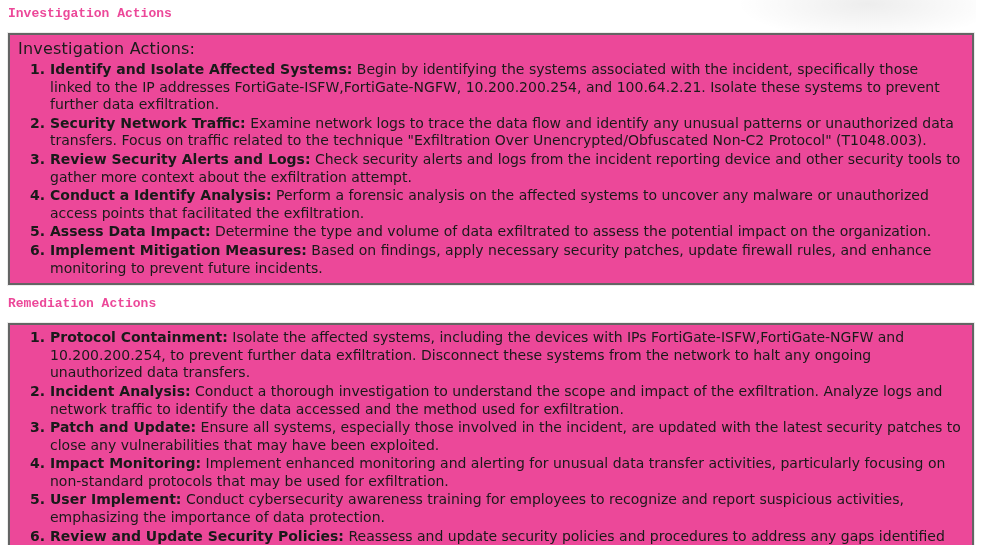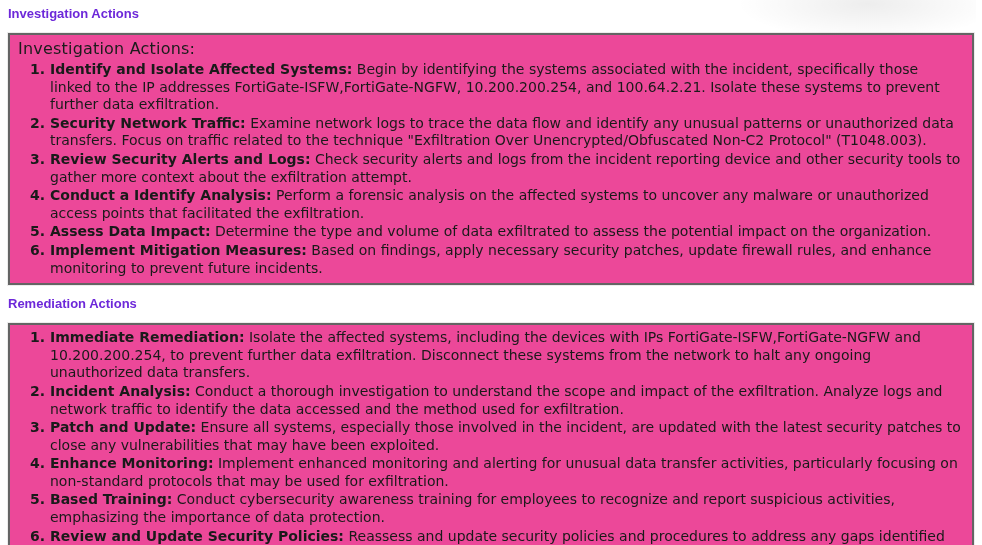--- a/index.html
+++ b/index.html
@@ -15,24 +15,24 @@
 
   .smudge {
     position: absolute;
     top: 0; right: 6px;
     width: 240px; height: 40px;
     background: radial-gradient(ellipse at 55% 10%, rgba(0,0,0,0.07), rgba(0,0,0,0) 70%);
     pointer-events: none;
   }
 
   .outer-heading {
-    font-family: Liberation Sans, sans-serif;
+    font-family: Liberation Mono, monospace;
     font-weight: bold;
     font-size: 13px;
-    color: #6d28d9;
+    color: #ec4899;
     margin: 6px 0 0 8px;
   }
   .outer-heading.second { margin-top: 11px; }
 
   .panel {
     margin: 12px 8px 0 8px;
     border: 2px solid #646464;
     outline: 1px solid #ececec;
     background: #ec4899;
     padding: 3px 10px 5px 8px;
@@ -91,37 +91,37 @@
       <span class="body">Based on findings, apply necessary security patches, update firewall rules, and enhance monitoring to prevent future incidents.</span>
     </li>
   </ol>
 </div>
 
 <div class="outer-heading second">Remediation Actions</div>
 
 <div class="panel">
   <ol class="action-list">
     <li>
-      <span class="lead">Immediate Remediation:</span>
+      <span class="lead">Protocol Containment:</span>
       <span class="body">Isolate the affected systems, including the devices with IPs FortiGate-ISFW,FortiGate-NGFW and 10.200.200.254, to prevent further data exfiltration. Disconnect these systems from the network to halt any ongoing unauthorized data transfers.</span>
     </li>
     <li>
       <span class="lead">Incident Analysis:</span>
       <span class="body">Conduct a thorough investigation to understand the scope and impact of the exfiltration. Analyze logs and network traffic to identify the data accessed and the method used for exfiltration.</span>
     </li>
     <li>
       <span class="lead">Patch and Update:</span>
       <span class="body">Ensure all systems, especially those involved in the incident, are updated with the latest security patches to close any vulnerabilities that may have been exploited.</span>
     </li>
     <li>
-      <span class="lead">Enhance Monitoring:</span>
+      <span class="lead">Impact Monitoring:</span>
       <span class="body">Implement enhanced monitoring and alerting for unusual data transfer activities, particularly focusing on non-standard protocols that may be used for exfiltration.</span>
     </li>
     <li>
-      <span class="lead">Based Training:</span>
+      <span class="lead">User Implement:</span>
       <span class="body">Conduct cybersecurity awareness training for employees to recognize and report suspicious activities, emphasizing the importance of data protection.</span>
     </li>
     <li>
       <span class="lead">Review and Update Security Policies:</span>
       <span class="body">Reassess and update security policies and procedures to address any gaps identified during the incident analysis.</span>
     </li>
   </ol>
 </div>
 
 </body></html>

